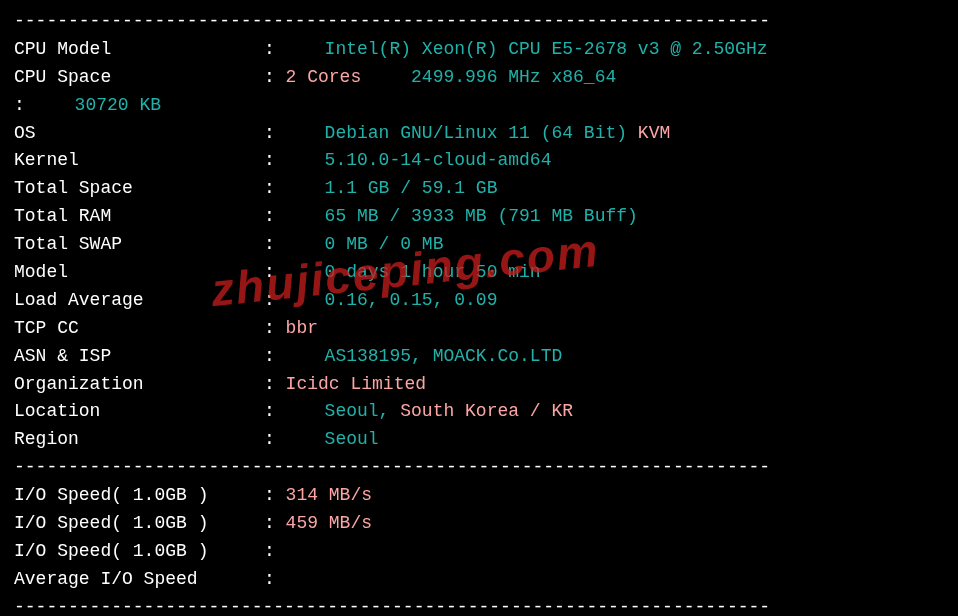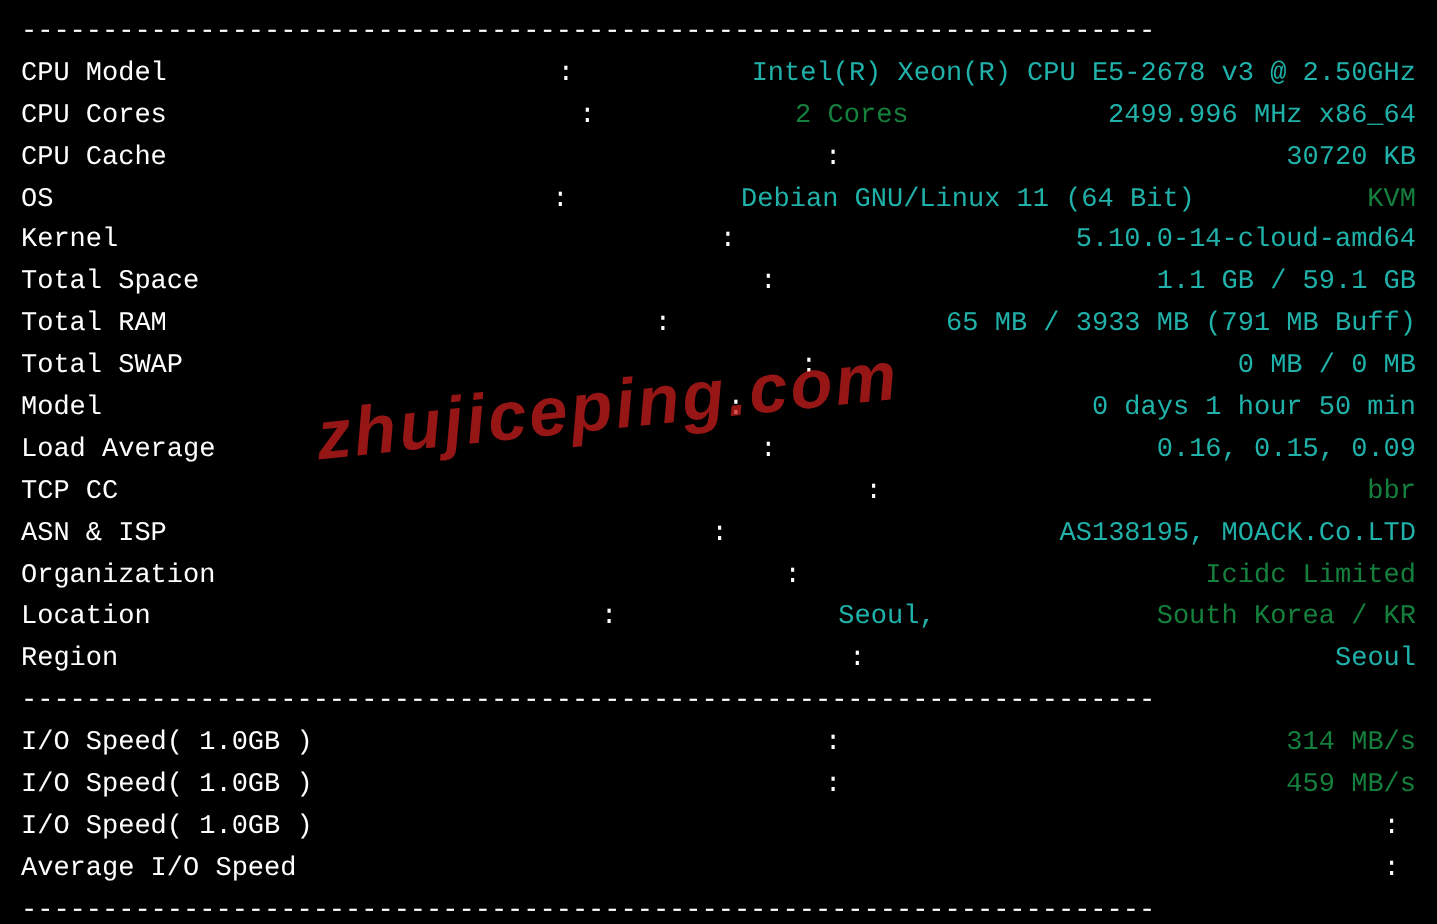--- a/index.html
+++ b/index.html
@@ -20,36 +20,36 @@
       position: relative;
     }
     .divider {
       color: #fff;
       white-space: pre;
       letter-spacing: 0;
     }
     .row {
       white-space: pre;
       display: flex;
-      justify-content: space-between;
     }
     .label {
       color: #fff;
       display: inline-block;
       width: 250px;
       white-space: pre;
     }
     .colon {
       color: #fff;
     }
     .val-teal {
       color: #20b2aa;
+      margin-left: 39px;
     }
     .val-yellow {
-      color: #15803d;
+      color: #fca5a5;
     }
     .watermark {
       position: absolute;
       top: 235px;
       left: 210px;
       color: rgba(200, 30, 30, 0.75);
       font-family: Arial, sans-serif;
       font-size: 46px;
       font-weight: bold;
       font-style: italic;
@@ -59,22 +59,22 @@
       z-index: 10;
     }
   </style>
 </head>
 <body>
 
 <div class="divider">----------------------------------------------------------------------</div>
 
 <div id="info-rows">
     <div class="row"><span class="label">CPU Model            </span><span class="colon">: </span><span class="val-teal">Intel(R) Xeon(R) CPU E5-2678 v3 @ 2.50GHz</span></div>
-    <div class="row"><span class="label">CPU Cores            </span><span class="colon">: </span><span class="val-yellow">2 Cores</span><span class="val-teal"> 2499.996 MHz x86_64</span></div>
-    <div class="row"><span class="label">CPU Cache            </span><span class="colon">: </span><span class="val-teal">30720 KB</span></div>
+    <div class="row"><span class="label">CPU Space            </span><span class="colon">: </span><span class="val-yellow">2 Cores</span><span class="val-teal"> 2499.996 MHz x86_64</span></div>
+    <div class="row"><span class="colon">: </span><span class="val-teal">30720 KB</span></div>
     <div class="row"><span class="label">OS                   </span><span class="colon">: </span><span class="val-teal">Debian GNU/Linux 11 (64 Bit)</span><span class="val-yellow"> KVM</span></div>
     <div class="row"><span class="label">Kernel               </span><span class="colon">: </span><span class="val-teal">5.10.0-14-cloud-amd64</span></div>
     <div class="row"><span class="label">Total Space          </span><span class="colon">: </span><span class="val-teal">1.1 GB / 59.1 GB</span></div>
     <div class="row"><span class="label">Total RAM            </span><span class="colon">: </span><span class="val-teal">65 MB / 3933 MB (791 MB Buff)</span></div>
     <div class="row"><span class="label">Total SWAP           </span><span class="colon">: </span><span class="val-teal">0 MB / 0 MB</span></div>
     <div class="row"><span class="label">Model               </span><span class="colon">: </span><span class="val-teal">0 days 1 hour 50 min</span></div>
     <div class="row"><span class="label">Load Average         </span><span class="colon">: </span><span class="val-teal">0.16, 0.15, 0.09</span></div>
     <div class="row"><span class="label">TCP CC               </span><span class="colon">: </span><span class="val-yellow">bbr</span></div>
     <div class="row"><span class="label">ASN &amp; ISP            </span><span class="colon">: </span><span class="val-teal">AS138195, MOACK.Co.LTD</span></div>
     <div class="row"><span class="label">Organization         </span><span class="colon">: </span><span class="val-yellow">Icidc Limited</span></div>

